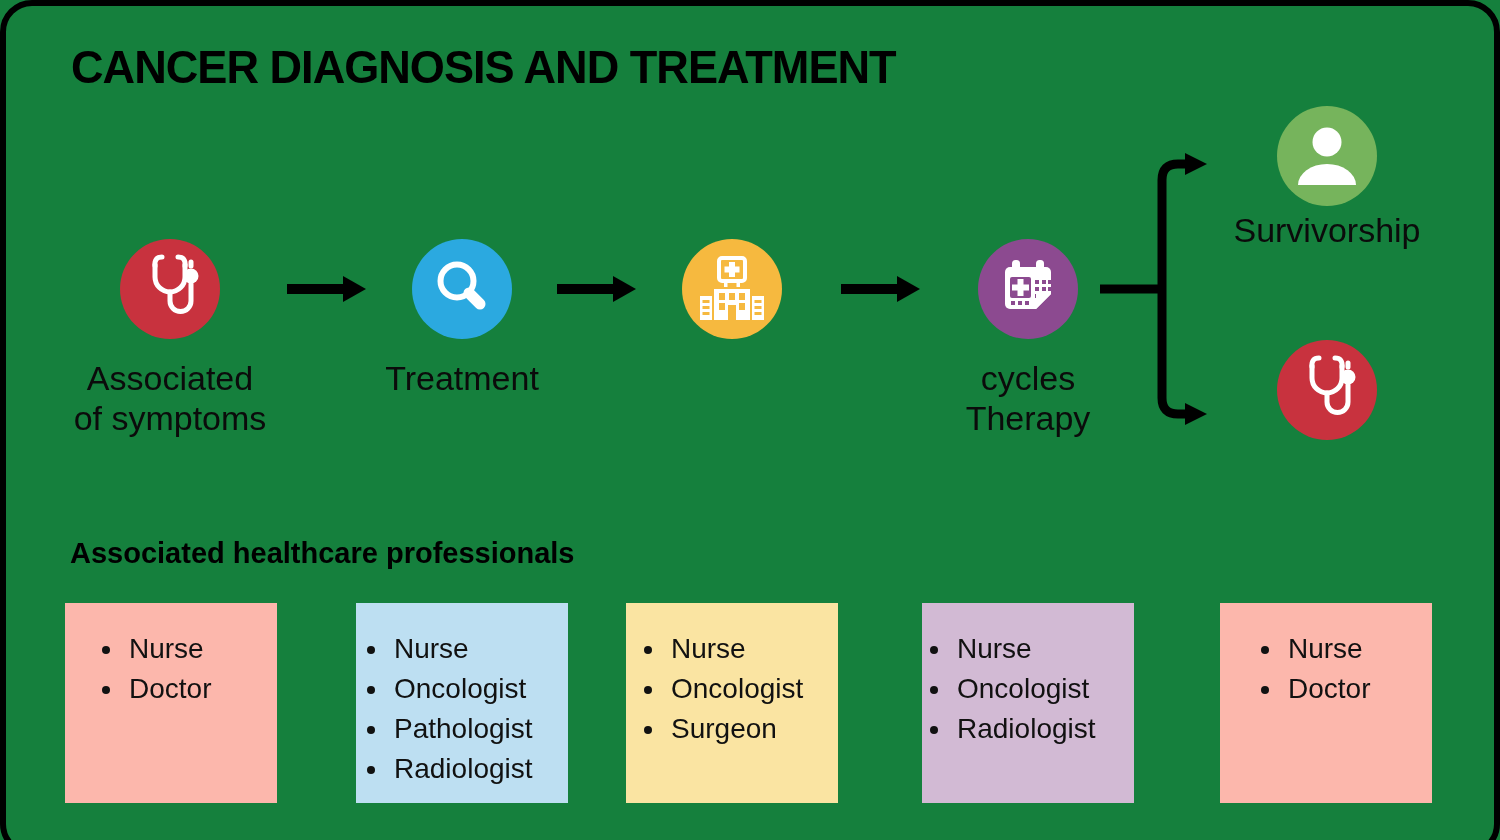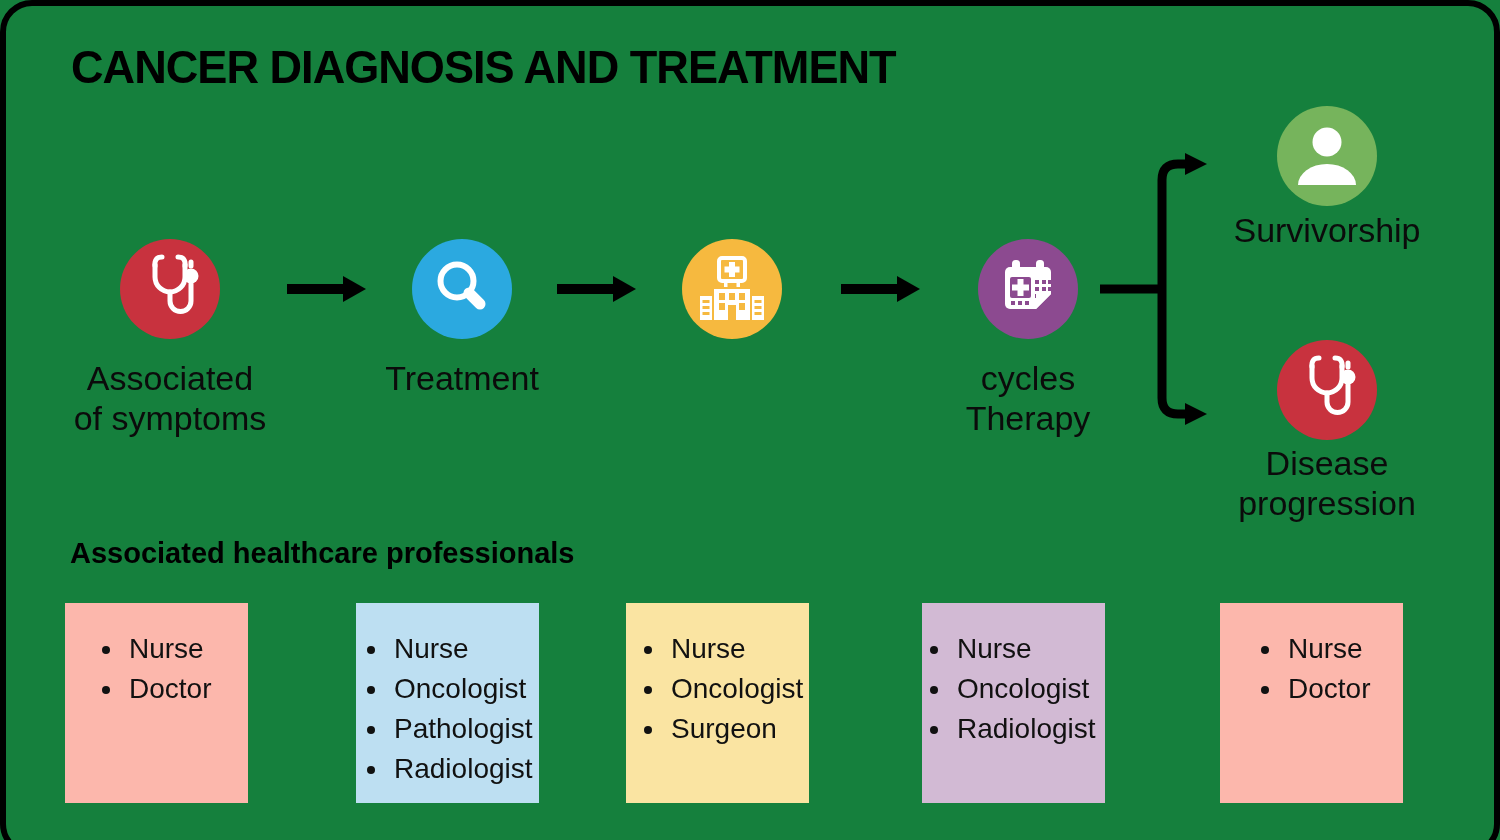--- a/index.html
+++ b/index.html
@@ -8,21 +8,21 @@
   .frame{position:absolute;left:0;top:0;right:0;bottom:-16px;border:6px solid #000;
          border-radius:32px;pointer-events:none;z-index:50;}
   .title{position:absolute;left:71px;top:40px;font-size:46px;font-weight:bold;
          letter-spacing:-1px;color:#000;white-space:nowrap;transform:scaleX(0.98);transform-origin:left;}
   .circle{position:absolute;width:100px;height:100px;border-radius:50%;
           display:flex;align-items:center;justify-content:center;}
   .circle svg{display:block;}
   .nodelabel{position:absolute;width:240px;text-align:center;font-size:34px;line-height:40px;color:#0b0b0b;}
   .connector{position:absolute;}
   .section-heading{position:absolute;left:70px;top:537px;font-size:29px;font-weight:bold;color:#000;text-align:right;}
-  .pbox{position:absolute;top:603px;width:183px;height:200px;}
+  .pbox{position:absolute;top:603px;width:212px;height:200px;}
   .pbox ul{margin:0;padding-top:26px;list-style:disc outside;font-size:28px;line-height:40px;color:#111;}
   .pbox li{padding-left:4px;}
 </style>
 </head>
 <body>
 
 <div id="canvas">
   <div class="frame"></div>
 
   <div class="title">CANCER DIAGNOSIS AND TREATMENT</div>
@@ -157,24 +157,20 @@
       <g fill="none" stroke="#fff" stroke-width="5" stroke-linecap="round" stroke-linejoin="round">
         <path d="M35 27 q-1 -9 7 -9"></path>
           <path d="M65 27 q1 -9 -7 -9"></path>
         <path d="M35 26 v12 a15 15 0 0 0 30 0 V26"></path>
         <path d="M50 53 v9 a10.5 10.5 0 0 0 21 0 V45"></path>
         <path d="M71 23 v4"></path>
       </g>
       <circle cx="71" cy="37" r="7.5" fill="#fff"></circle>
     </svg>
   </div>
-  <div class="nodelabel" style="left:1207px;top:443px">
-    <div>Disease</div>
-    <div>progression</div>
-  </div>
 
   <div class="section-heading">Associated healthcare professionals</div>
 
   <div class="pbox" style="left: 65px; background-color: rgb(252, 183, 172);">
     <ul style="padding-left:60px">
       <li>Nurse</li>
       <li>Doctor</li>
     </ul>
   </div>
 

